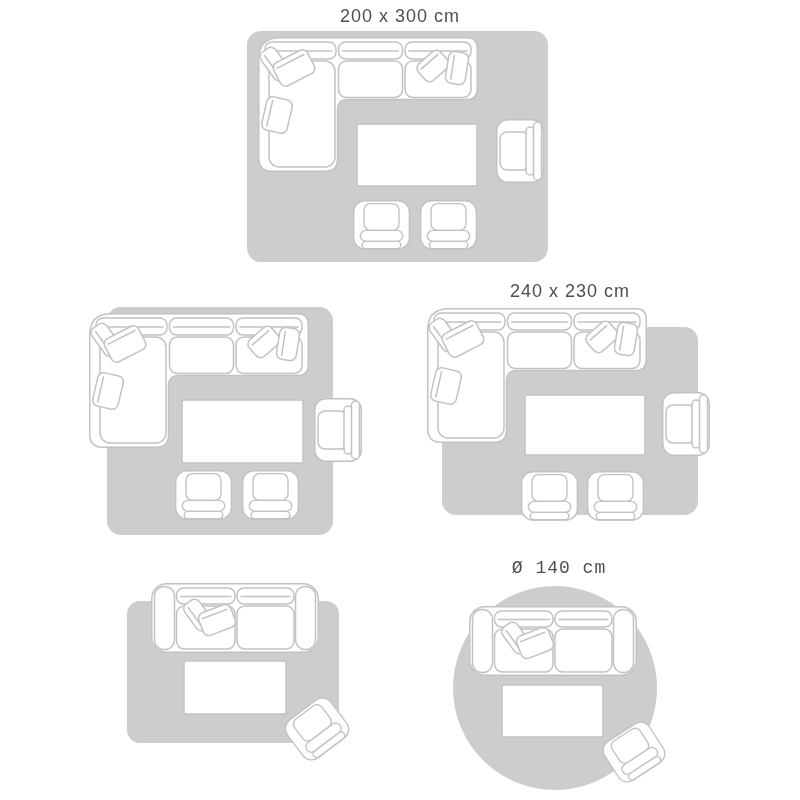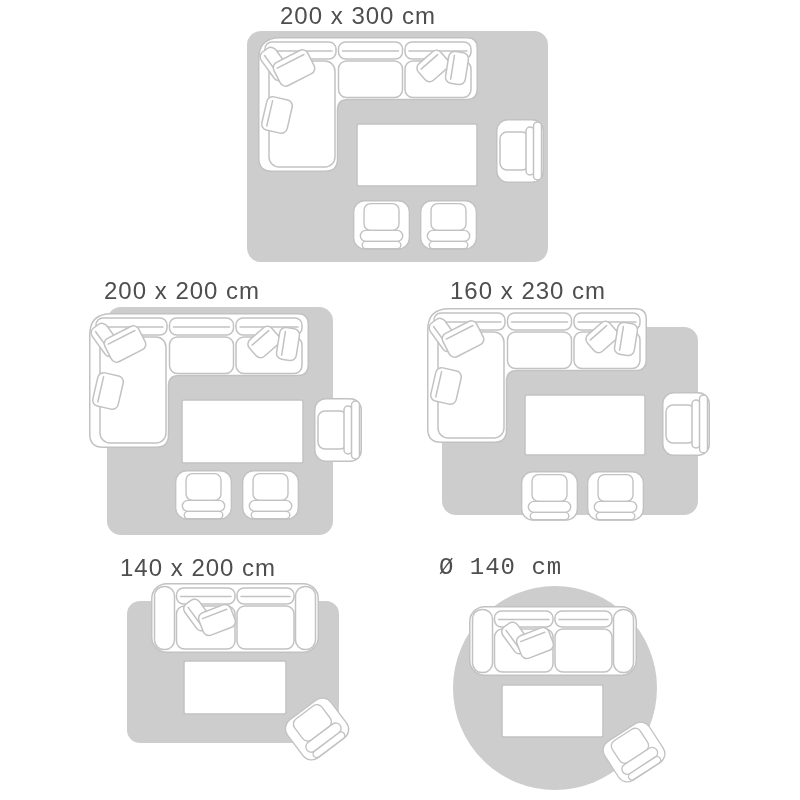--- a/index.html
+++ b/index.html
@@ -11,22 +11,22 @@
   .canvas {
     position: relative;
     width: 800px;
     height: 800px;
     background: #ffffff;
     overflow: hidden;
   }
   .size-label {
     position: absolute;
     width: 240px;
-    text-align: left;
-    font-size: 24px;
+    text-align: center;
+    font-size: 18px;
     line-height: 24px;
     letter-spacing: 1px;
     color: #4e4e4e;
     font-weight: 400;
     white-space: nowrap;
   }
   svg.figure-layer {
     position: absolute;
     left: 0;
     top: 0;
@@ -42,23 +42,21 @@
     stroke-linejoin: round;
     stroke-linecap: round;
   }
 </style>
 </head>
 <body>
 
 <div class="canvas">
 
   <div class="size-label" style="left:280px; top:4px;">200 x 300 cm</div>
-  <div class="size-label" style="left:104px; top:279px;">200 x 200 cm</div>
-  <div class="size-label" style="left:450px; top:279px;">160 x 230 cm</div>
-  <div class="size-label" style="left:120px; top:556px;">140 x 200 cm</div>
+  <div class="size-label" style="left:450px; top:279px;">240 x 230 cm</div>
   <div class="size-label" style="left:439px; top:556px;font-family:Liberation Mono, monospace;">Ø 140 cm</div>
 
   <svg class="figure-layer" width="800" height="800" viewBox="0 0 800 800">
     <defs>
 
       <symbol id="corner-sofa" viewBox="0 0 220 135" overflow="visible">
         <path d="M 22 0.75 H 209 Q 219.25 0.75 219.25 11 V 52 Q 219.25 62.5 209 62.5 H 90 Q 79.5 62.5 79.5 73 V 122 Q 79.5 134.25 67 134.25 H 14 Q 0.75 134.25 0.75 121 V 22 Q 0.75 0.75 22 0.75 Z"></path>
         <rect x="7" y="5" width="71" height="17" rx="7"></rect>
         <line x1="11" y1="14" x2="74" y2="14"></line>
         <rect x="80.5" y="5" width="64" height="17" rx="7"></rect>

